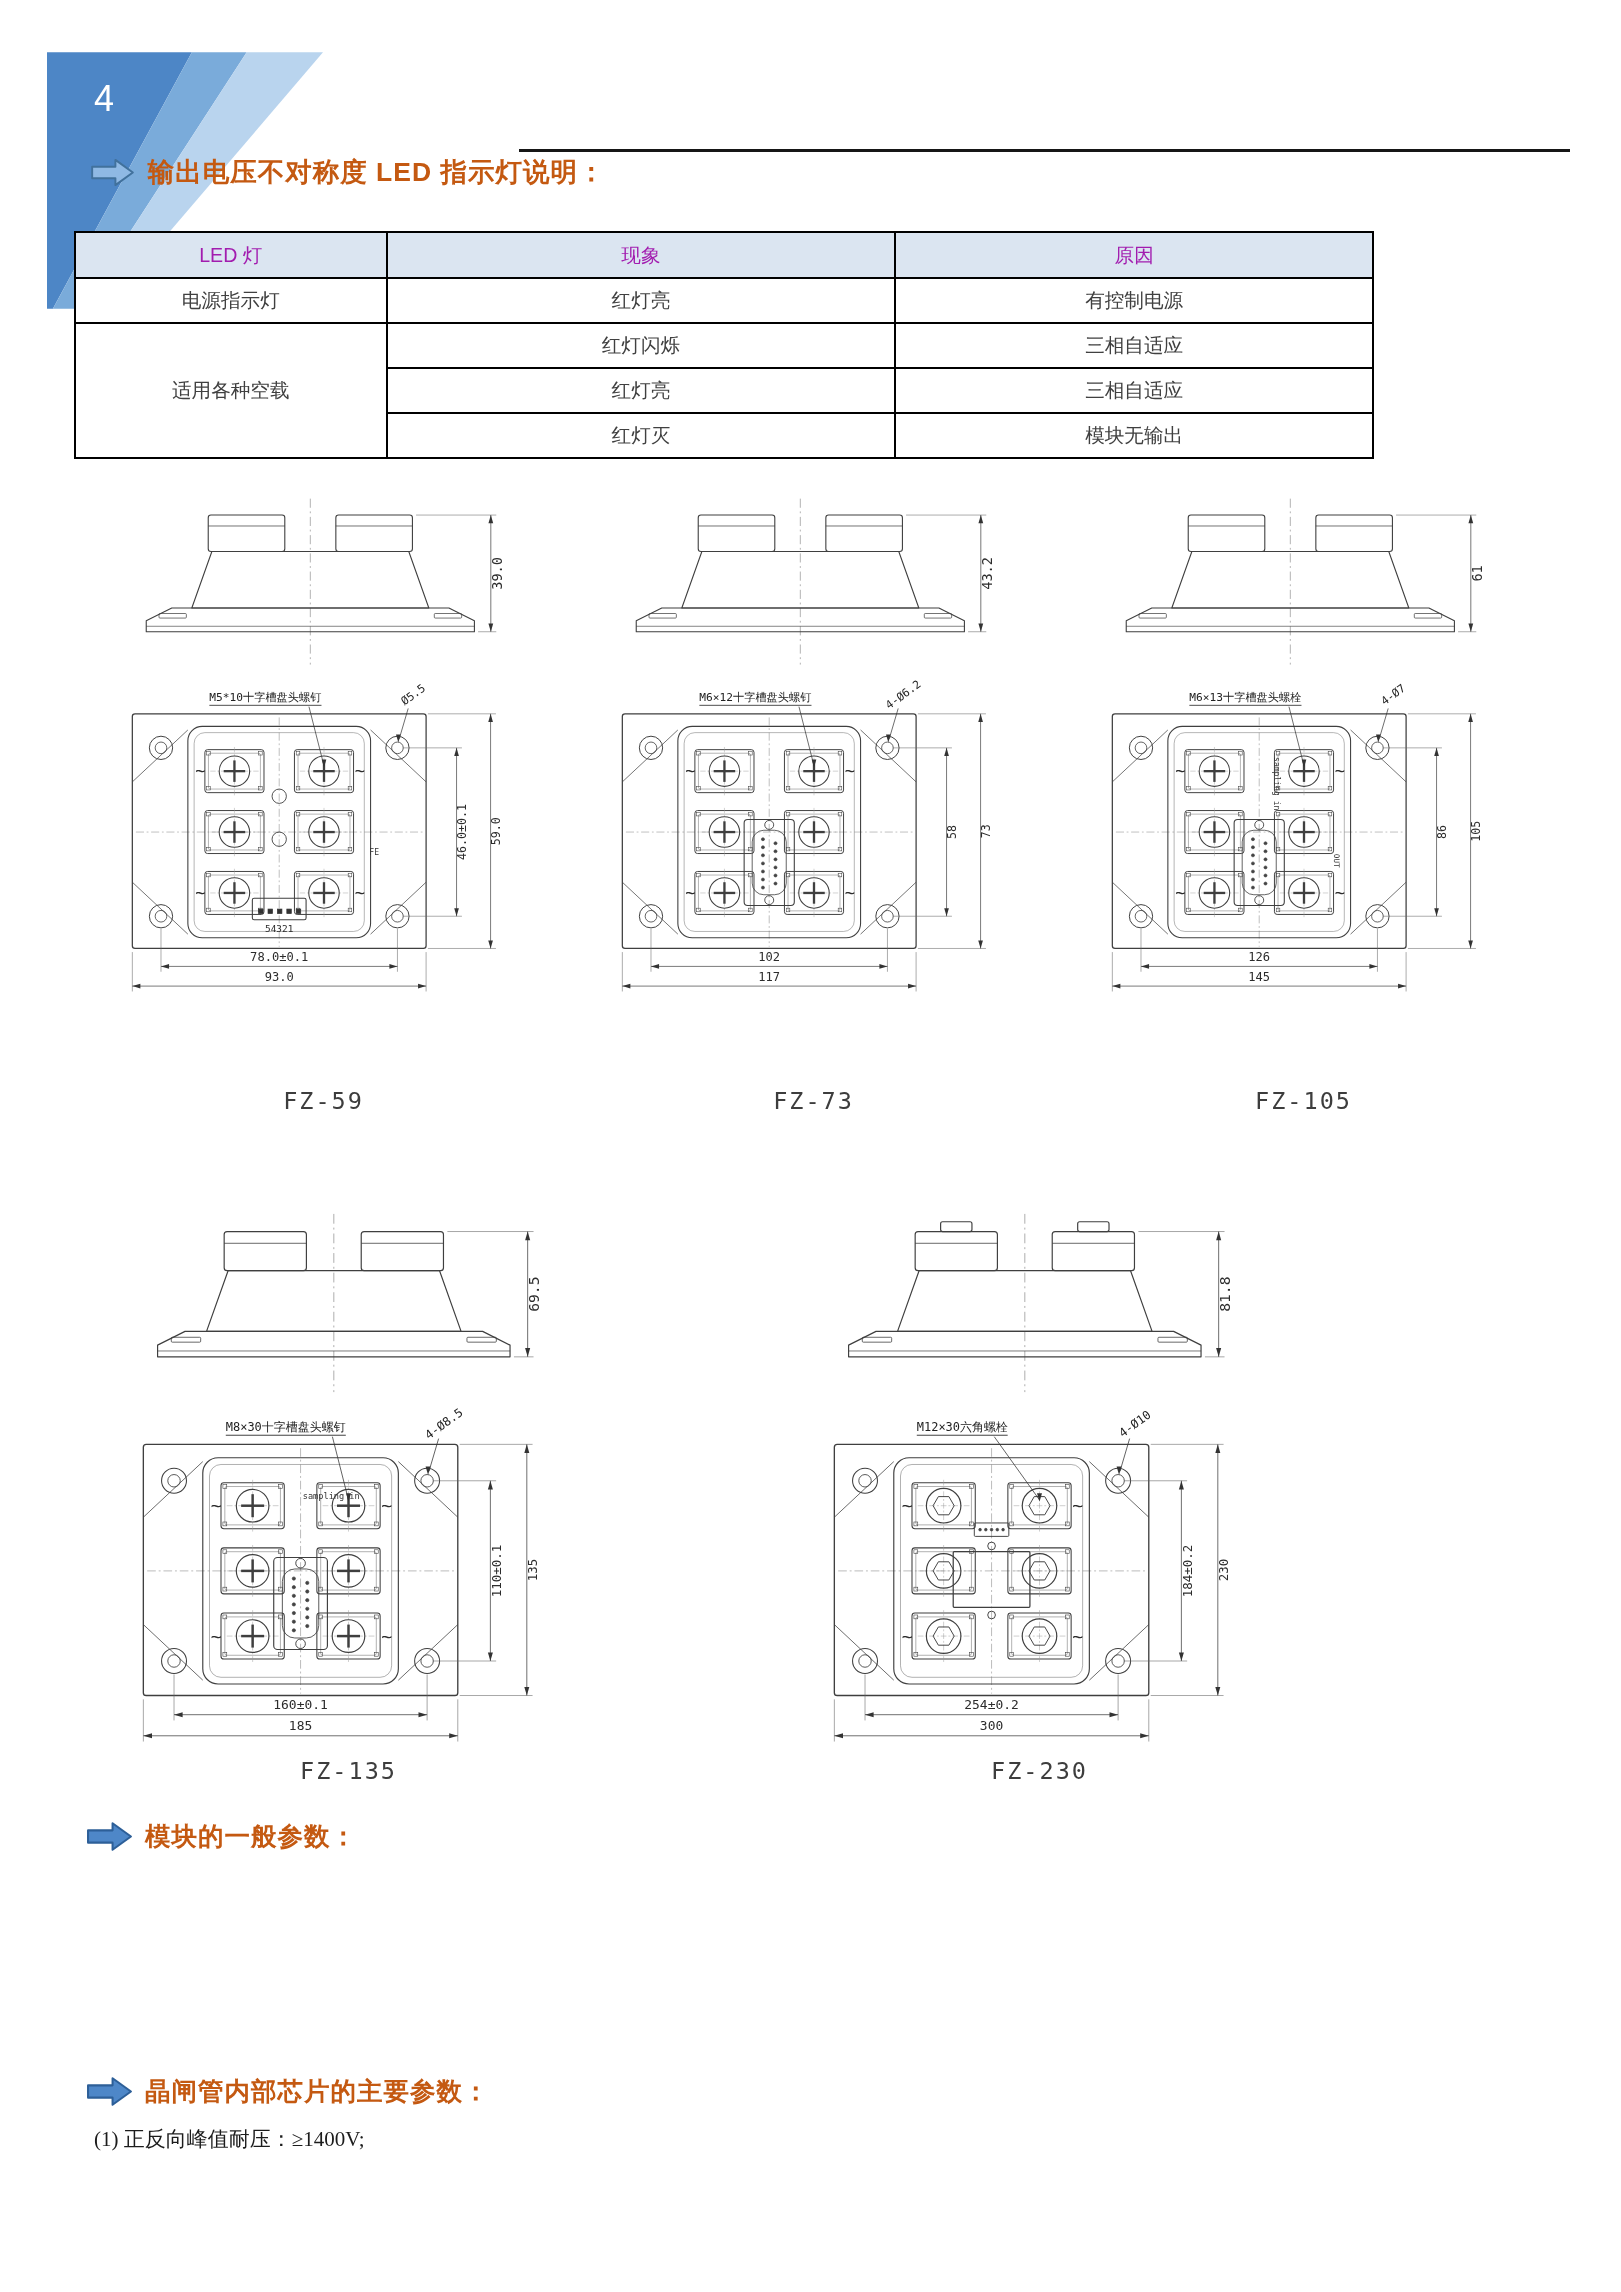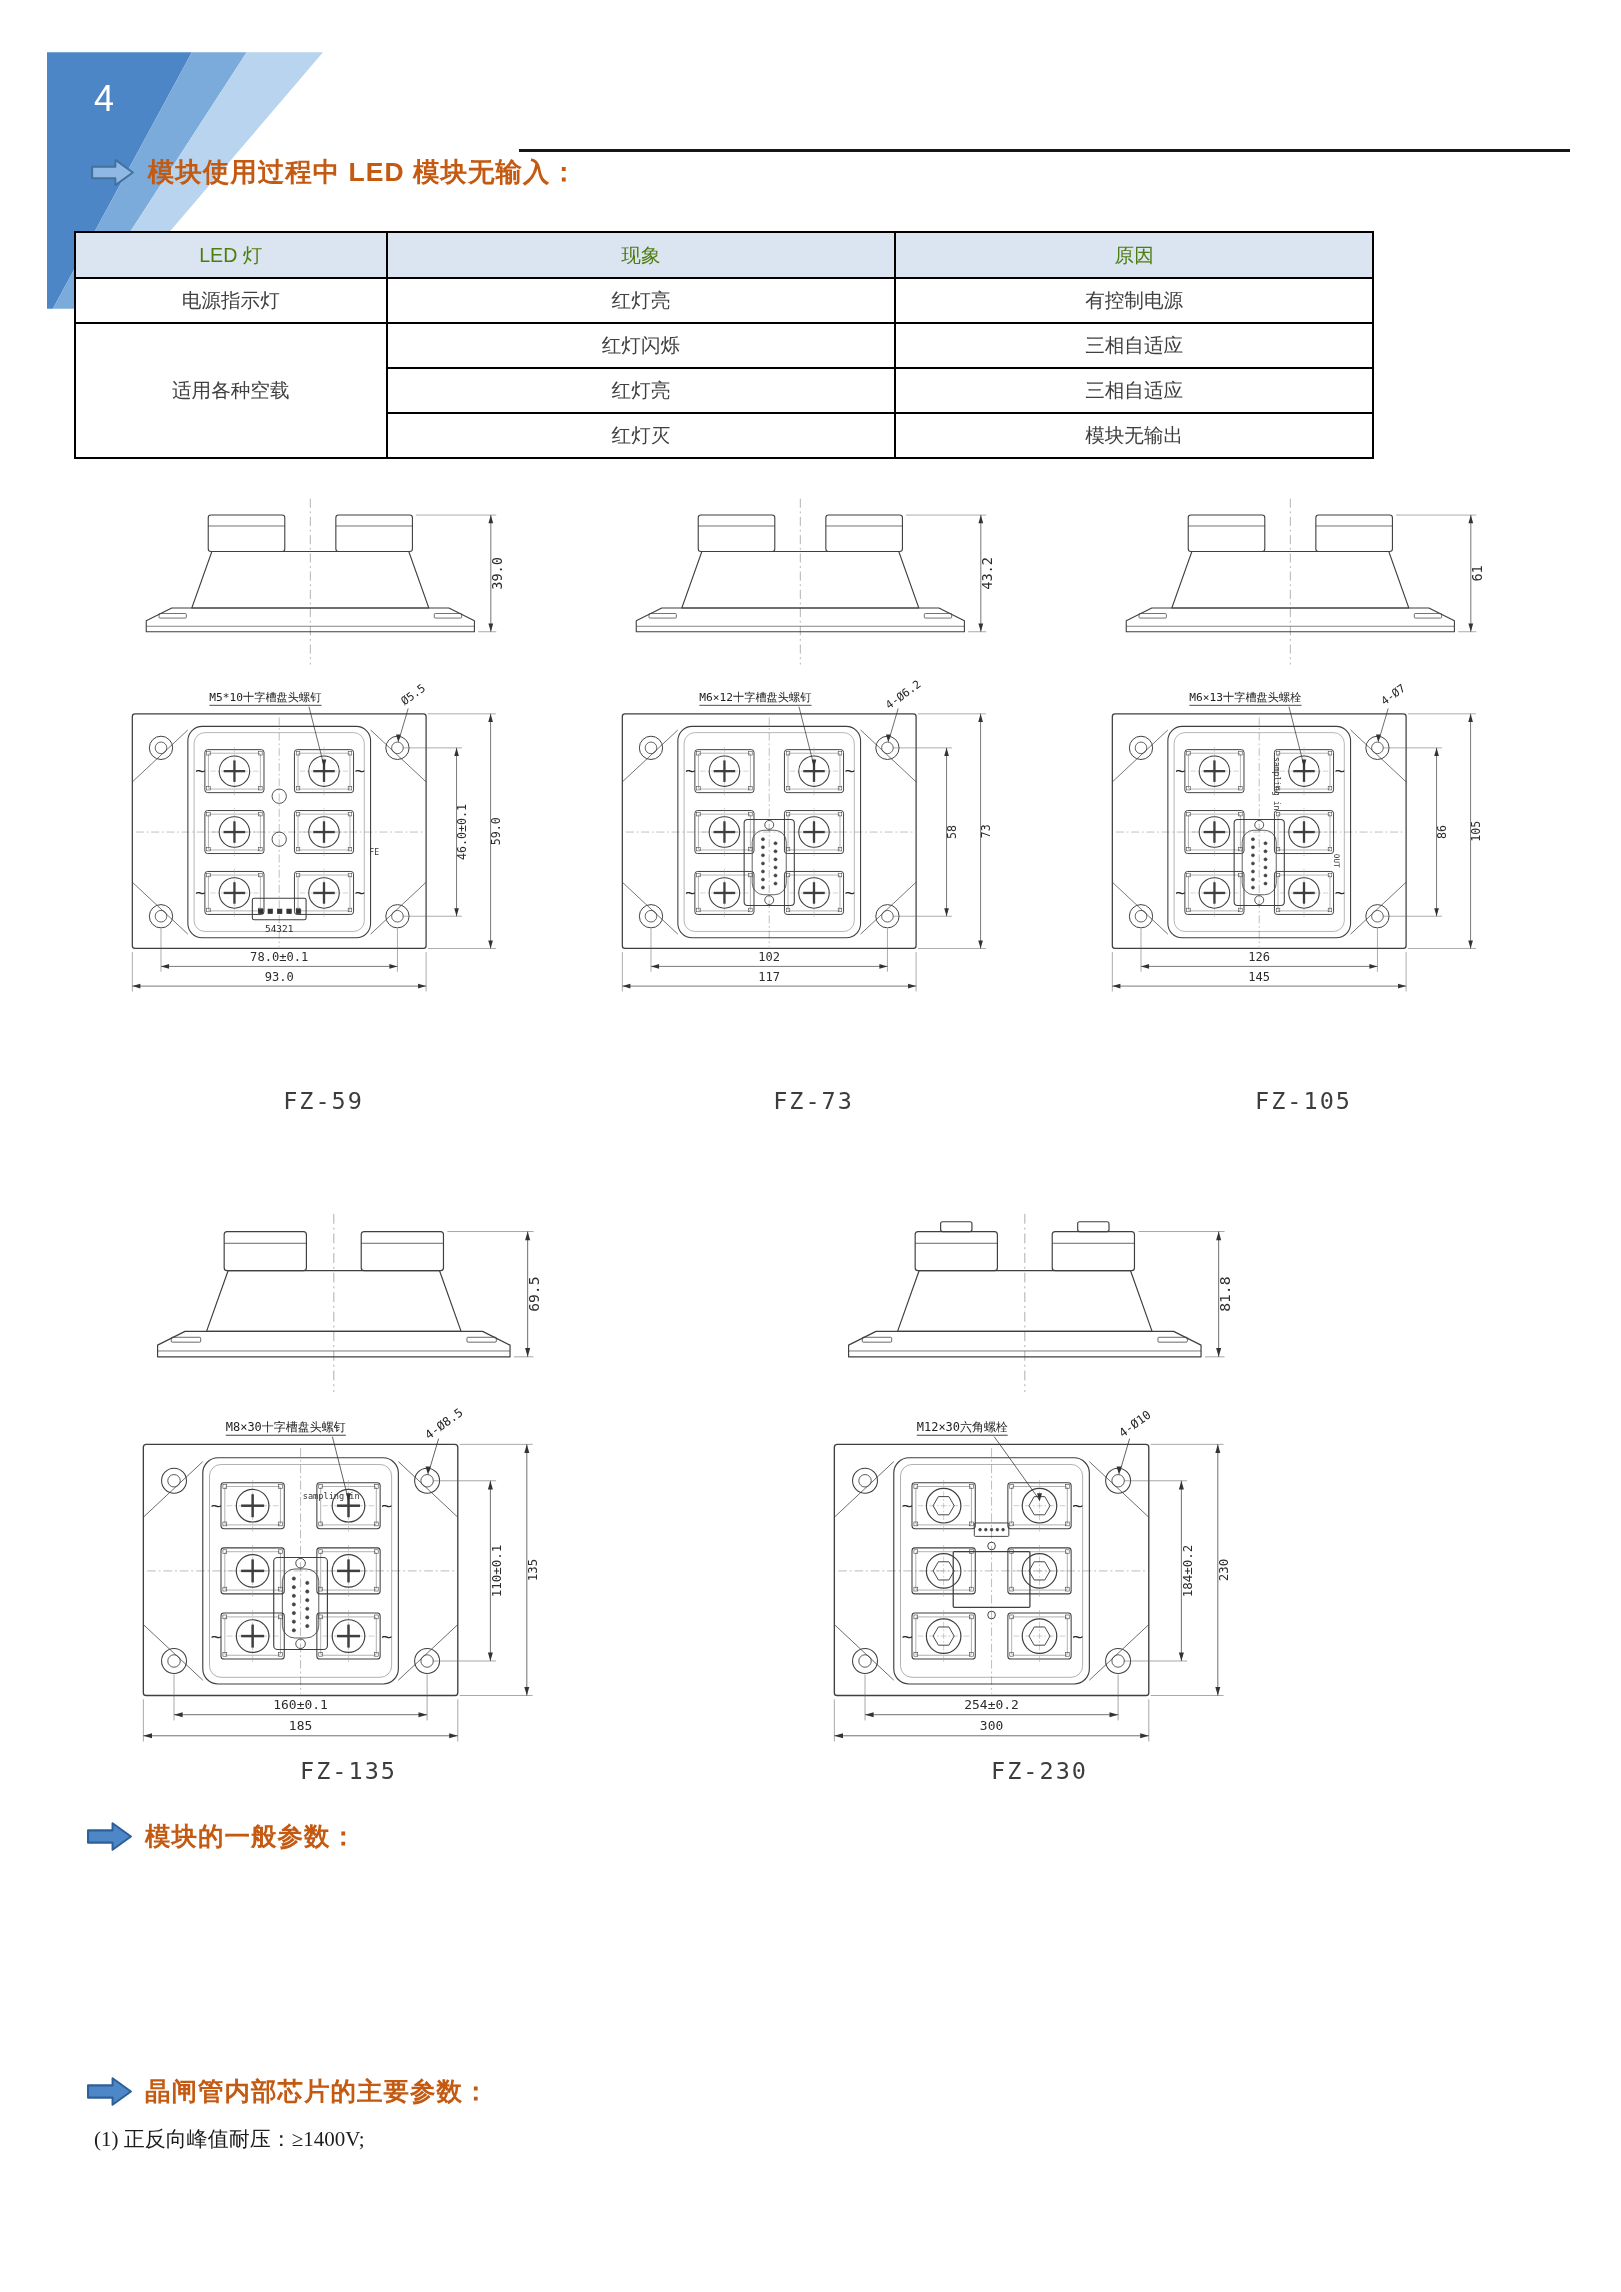--- a/index.html
+++ b/index.html
@@ -21,21 +21,21 @@
   
   .title-row{position:absolute;left:90px;top:154px;display:flex;align-items:center;gap:12.7px;z-index:4;}
   .title-row .t{color:#c45911;font-size:26.5px;font-weight:700;letter-spacing:1px;}
 
   
   table.led{position:absolute;left:74px;top:231px;width:1300px;border-collapse:collapse;
             background:#fff;table-layout:fixed;z-index:2;color:#404040;
             font-size:19.6px;font-weight:400;}
   table.led th,table.led td{border:2.4px solid #000;text-align:center;vertical-align:middle;
             height:43px;padding:0;font-weight:400;}
-  table.led th{background:#dbe5f1;height:44px;color:#4d7c0f;}
+  table.led th{background:#dbe5f1;height:44px;color:#a21caf;}
 
   
   .figure{position:absolute;display:flex;flex-direction:column;align-items:center;}
   .figure svg{display:block;}
   .row1 svg.side{width:392px;}
   .row1 svg.front{width:412px;margin-top:9.8px;}
   .row1 .caption{margin-top:94px;}
   .row2 svg.side{width:421px;}
   .row2 svg.front{width:441px;margin-top:9.8px;}
   .row2 .caption{margin-top:13.7px;}
@@ -60,21 +60,21 @@
     <polygon points="204,0 282,0 58,262 34,262" fill="#b9d4ee"></polygon>
   </svg>
   <div class="page-num">4</div>
 
   <div class="hrule"></div>
 
   <div class="title-row">
     <svg width="45" height="31" viewBox="0 0 46 32">
       <polygon points="2,10 26,10 26,3 44,16 26,29 26,22 2,22" fill="#8fb9e4" stroke="#41719c" stroke-width="2" stroke-linejoin="round"></polygon>
     </svg>
-    <span class="t">模块使用过程中 LED 模块无输入：</span>
+    <span class="t">输出电压不对称度 LED 指示灯说明：</span>
   </div>
 
   <table class="led">
     <colgroup>
         <col style="width:24%">
         <col style="width:39.2%">
         <col style="width:36.8%">
       </colgroup>
     <thead>
       <tr>

